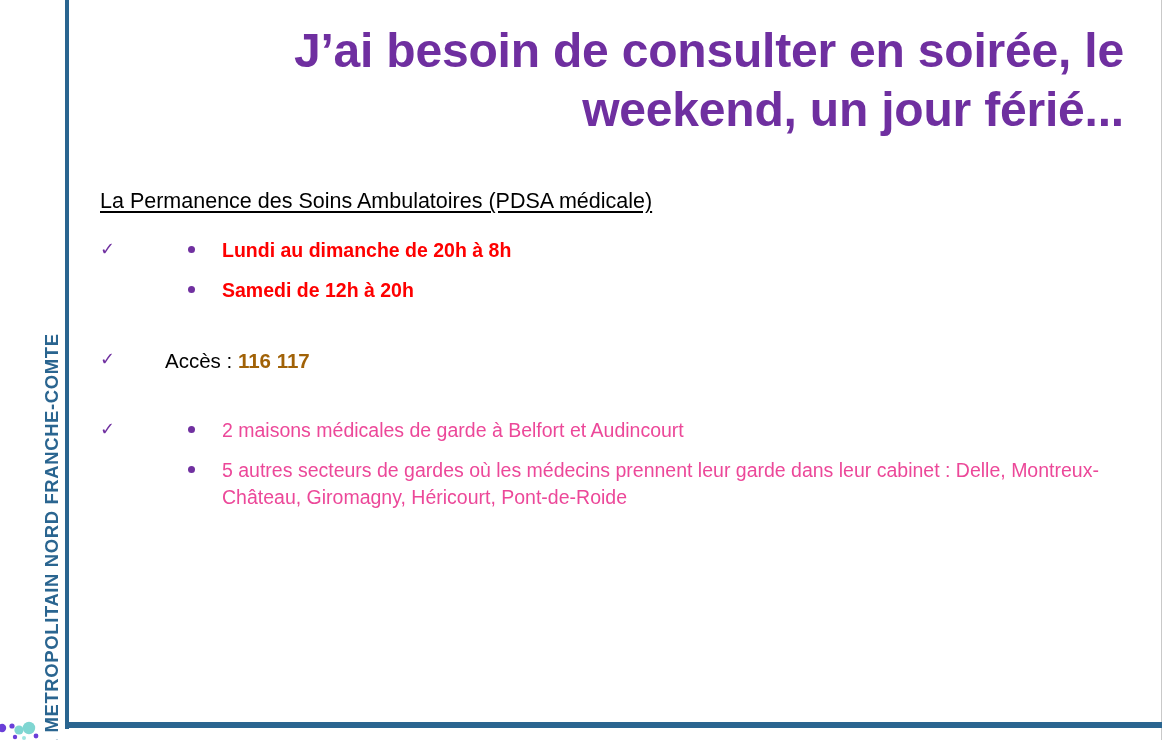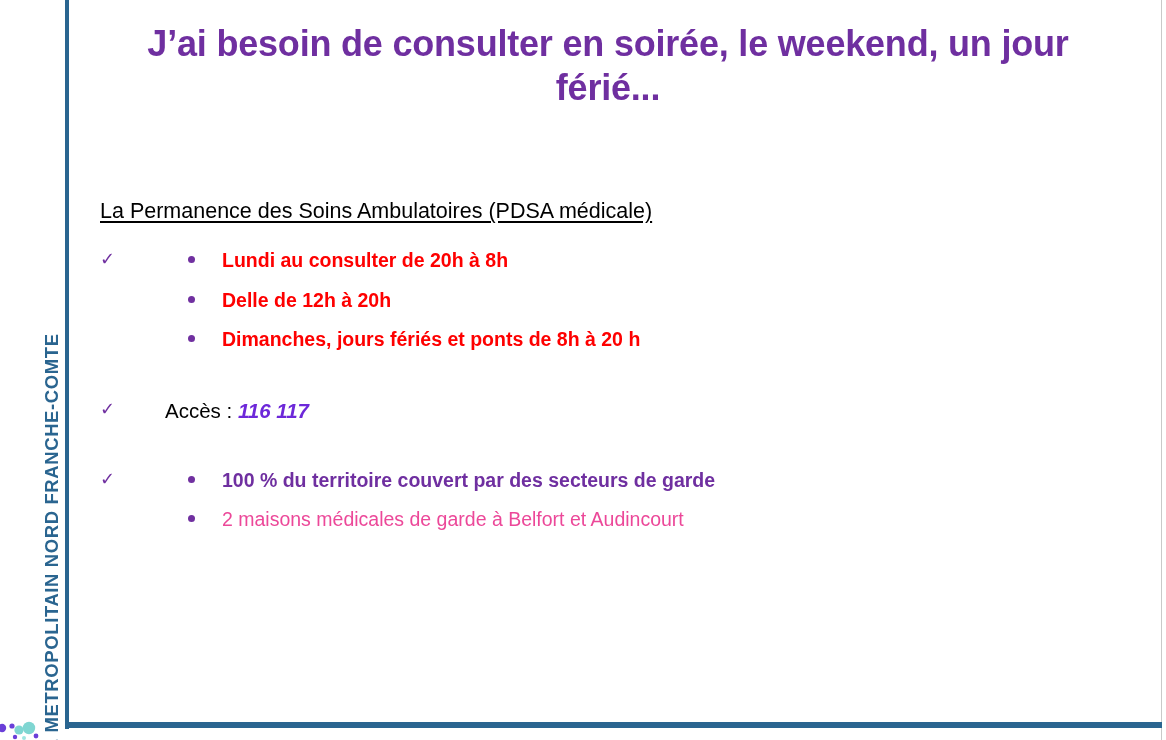--- a/index.html
+++ b/index.html
@@ -74,34 +74,34 @@
     width: 44px;
     height: 26px;
   }
 
   
   .slide-title {
     position: absolute;
     left: 92px;
     top: 22px;
     width: 1032px;
-    text-align: center;
-    font-family: "Liberation Sans Narrow", "Liberation Sans", sans-serif;
-    font-size: 36px;
+    text-align: right;
+    font-family: "Liberation Sans Narrow", "Liberation Sans", sans-serif;
+    font-size: 48px;
     font-weight: 700;
     line-height: 1.22;
     color: #6f2fa0;
     letter-spacing: -0.2px;
   }
 
   
   .body-block {
     position: absolute;
     left: 100px;
-    top: 198px;
+    top: 188px;
     width: 1020px;
   }
 
   .section-heading {
     font-family: "Liberation Sans Narrow", "Liberation Sans", sans-serif;
     font-size: 21.5px;
     font-weight: 400;
     color: #000000;
     text-decoration: underline;
     text-underline-offset: 3px;
@@ -156,21 +156,21 @@
     background: #7030a0;
   }
 
   .is-red   { color: #fe0000; font-weight: 700; }
   .is-purple{ color: #6f2fa0; font-weight: 700; }
   .is-black { color: #ec4899; font-weight: 400; }
 
   .gap-lg { height: 34px; }
   .gap-md { height: 30px; }
 
-  .accent-red { color: #6d28d9; font-weight: 700; font-style: italic; }
+  .accent-red { color: #a16207; font-weight: 700; }
 </style>
 </head>
 <body>
 
 <div class="slide">
 
   <div class="edge-right"></div>
   <div class="rule-vertical"></div>
   <div class="rule-horizontal"></div>
 
@@ -193,29 +193,25 @@
     <div class="section-heading">La Permanence des Soins Ambulatoires (PDSA médicale)</div>
 
     
     <div>
       <div class="lvl1">
         <span class="check-icon">✓</span>
       </div>
       <ul class="lvl2-list">
         <li class="lvl2">
           <span class="dot-icon"></span>
-          <span class="is-red">Lundi au consulter de 20h à 8h</span>
-        </li>
-        <li class="lvl2">
-          <span class="dot-icon"></span>
-          <span class="is-red">Delle de 12h à 20h</span>
-        </li>
-        <li class="lvl2">
-          <span class="dot-icon"></span>
-          <span class="is-red">Dimanches, jours fériés et ponts de 8h à 20 h</span>
+          <span class="is-red">Lundi au dimanche de 20h à 8h</span>
+        </li>
+        <li class="lvl2">
+          <span class="dot-icon"></span>
+          <span class="is-red">Samedi de 12h à 20h</span>
         </li>
       </ul>
     </div>
 
     <div class="gap-lg"></div>
 
     
     <div>
       <div class="lvl1">
         <span class="check-icon">✓</span>
@@ -226,23 +222,23 @@
     <div class="gap-md"></div>
 
     
     <div>
       <div class="lvl1">
         <span class="check-icon">✓</span>
       </div>
       <ul class="lvl2-list">
         <li class="lvl2">
           <span class="dot-icon"></span>
-          <span class="is-purple">100 % du territoire couvert par des secteurs de garde</span>
-        </li>
-        <li class="lvl2">
-          <span class="dot-icon"></span>
           <span class="is-black">2 maisons médicales de garde à Belfort et Audincourt</span>
+        </li>
+        <li class="lvl2">
+          <span class="dot-icon"></span>
+          <span class="is-black">5 autres secteurs de gardes où les médecins prennent leur garde dans leur cabinet : Delle, Montreux-Château, Giromagny, Héricourt, Pont-de-Roide</span>
         </li>
       </ul>
     </div>
 
   </div>
 </div>
 
 </body></html>

